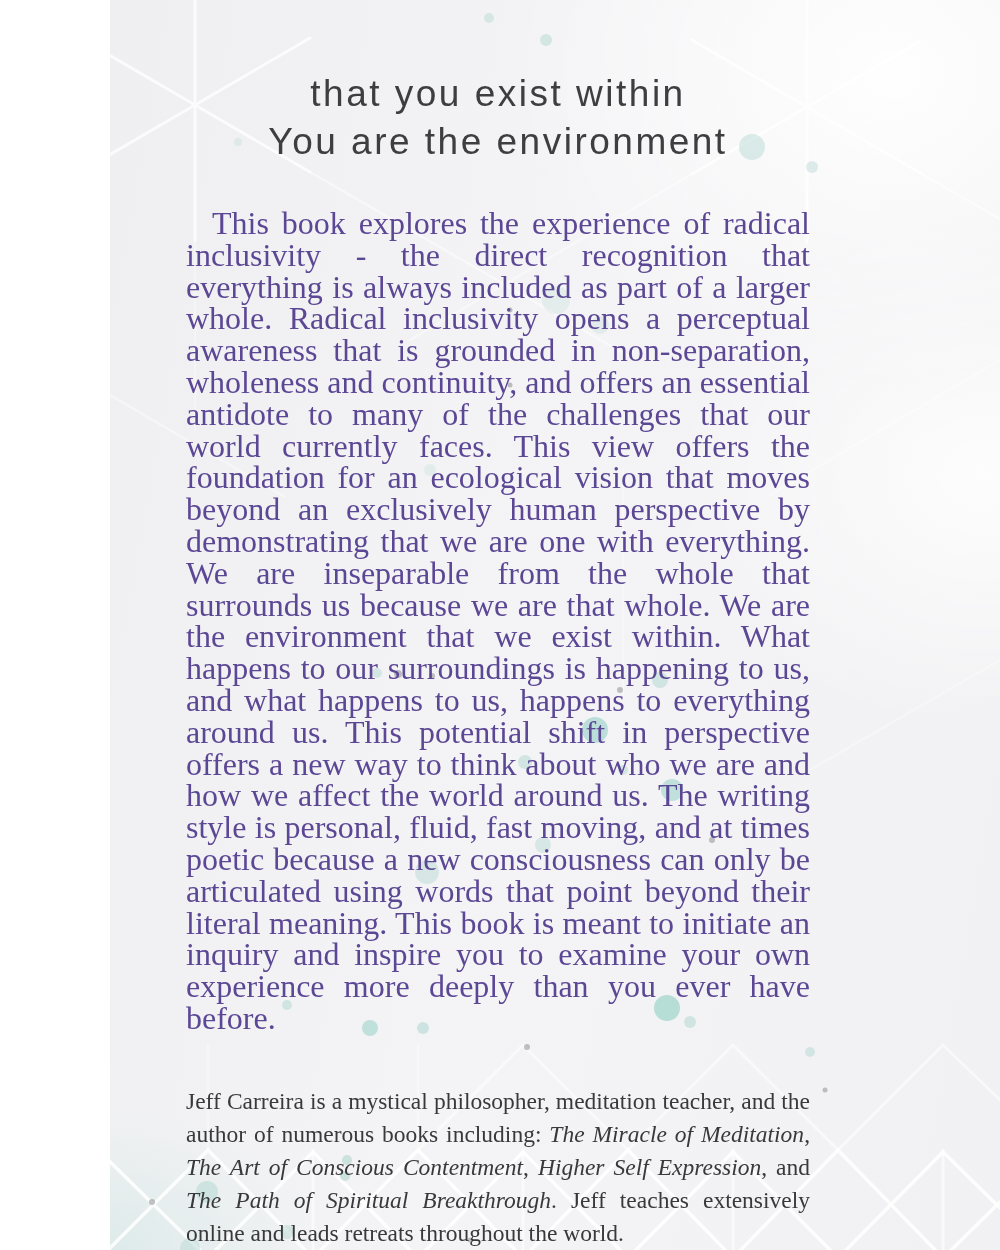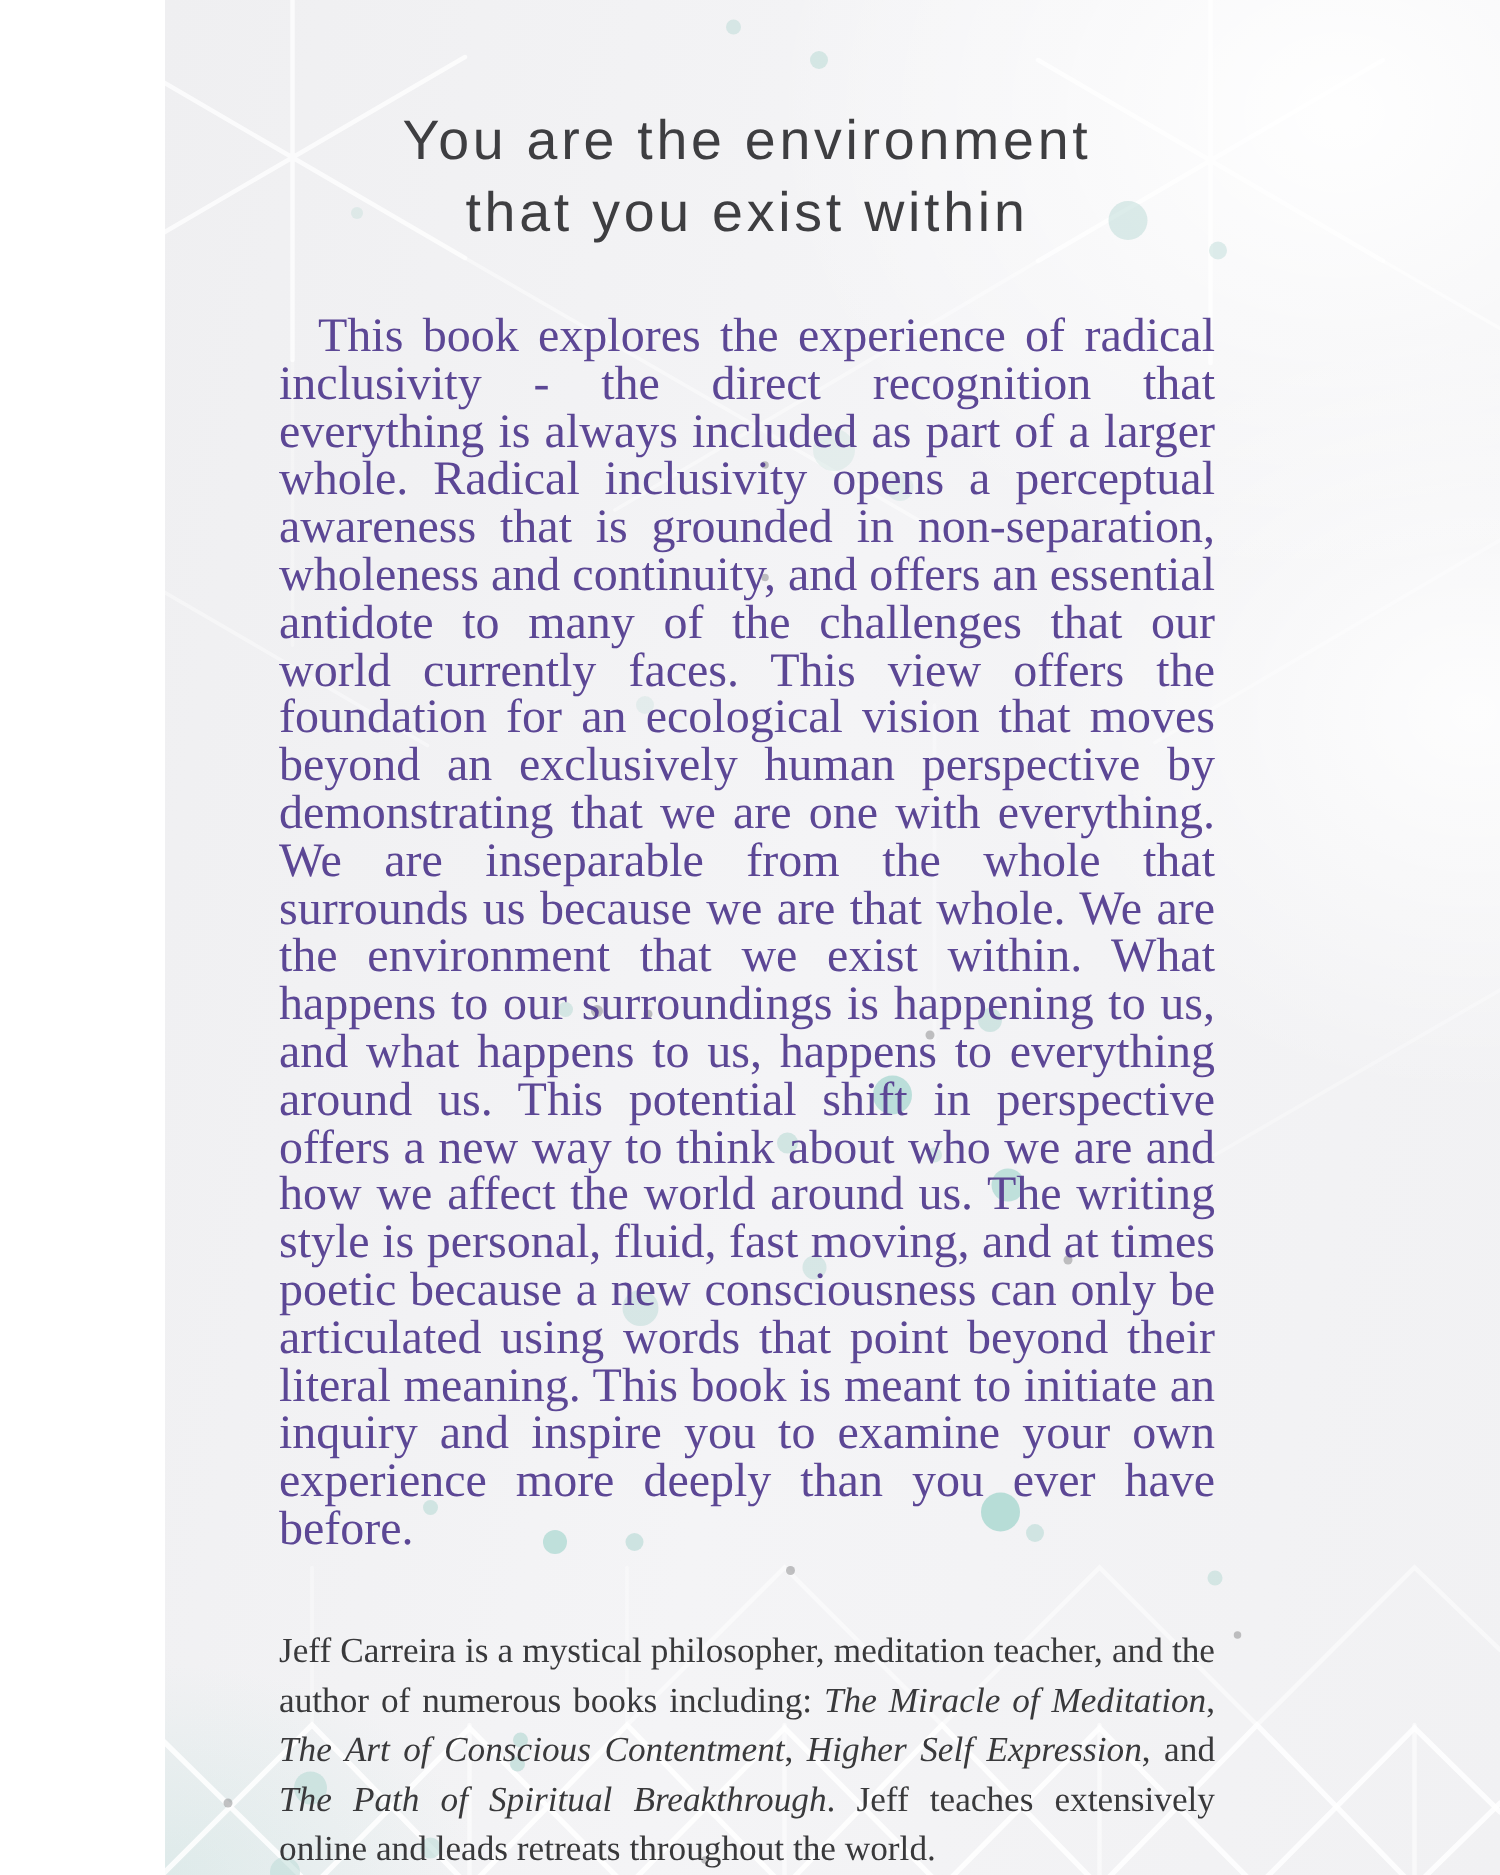--- a/index.html
+++ b/index.html
@@ -95,22 +95,22 @@
         <circle cx="602" cy="840" r="3"></circle>
         <circle cx="510" cy="690" r="3"></circle>
         <circle cx="360" cy="1240" r="2.5"></circle>
         <circle cx="715" cy="1090" r="2.5"></circle>
       </g>
     </svg>
 
     <div class="column">
 
       <div class="title">
+        <div>that you exist within</div>
         <div>You are the environment</div>
-        <div>that you exist within</div>
       </div>
 
       <p class="description">This book explores the experience of radical inclusivity - the direct recognition that everything is always included as part of a larger whole. Radical inclusivity opens a perceptual awareness that is grounded in non-separation, wholeness and continuity, and offers an essential antidote to many of the challenges that our world currently faces. This view offers the foundation for an ecological vision that moves beyond an exclusively human perspective by demonstrating that we are one with everything. We are inseparable from the whole that surrounds us because we are that whole. We are the environment that we exist within. What happens to our surroundings is happening to us, and what happens to us, happens to everything around us. This potential shift in perspective offers a new way to think about who we are and how we affect the world around us. The writing style is personal, fluid, fast moving, and at times poetic because a new consciousness can only be articulated using words that point beyond their literal meaning. This book is meant to initiate an inquiry and inspire you to examine your own experience more deeply than you ever have before.</p>
 
       <p class="bio"><span>Jeff Carreira is a mystical philosopher, meditation teacher, and the author of numerous books including: </span><em>The Miracle of Meditation</em><span>, </span><em>The Art of Conscious Contentment</em><span>, </span><em>Higher Self Expression</em><span>, and </span><em>The Path of Spiritual Breakthrough</em><span>. Jeff teaches extensively online and leads retreats throughout the world.</span></p>
 
       <div class="publisher">
         <svg class="logo-icon" width="80" height="84" viewBox="0 0 80 84">
           <defs>
             <linearGradient id="ringGrad" x1="0%" y1="0%" x2="100%" y2="100%">

